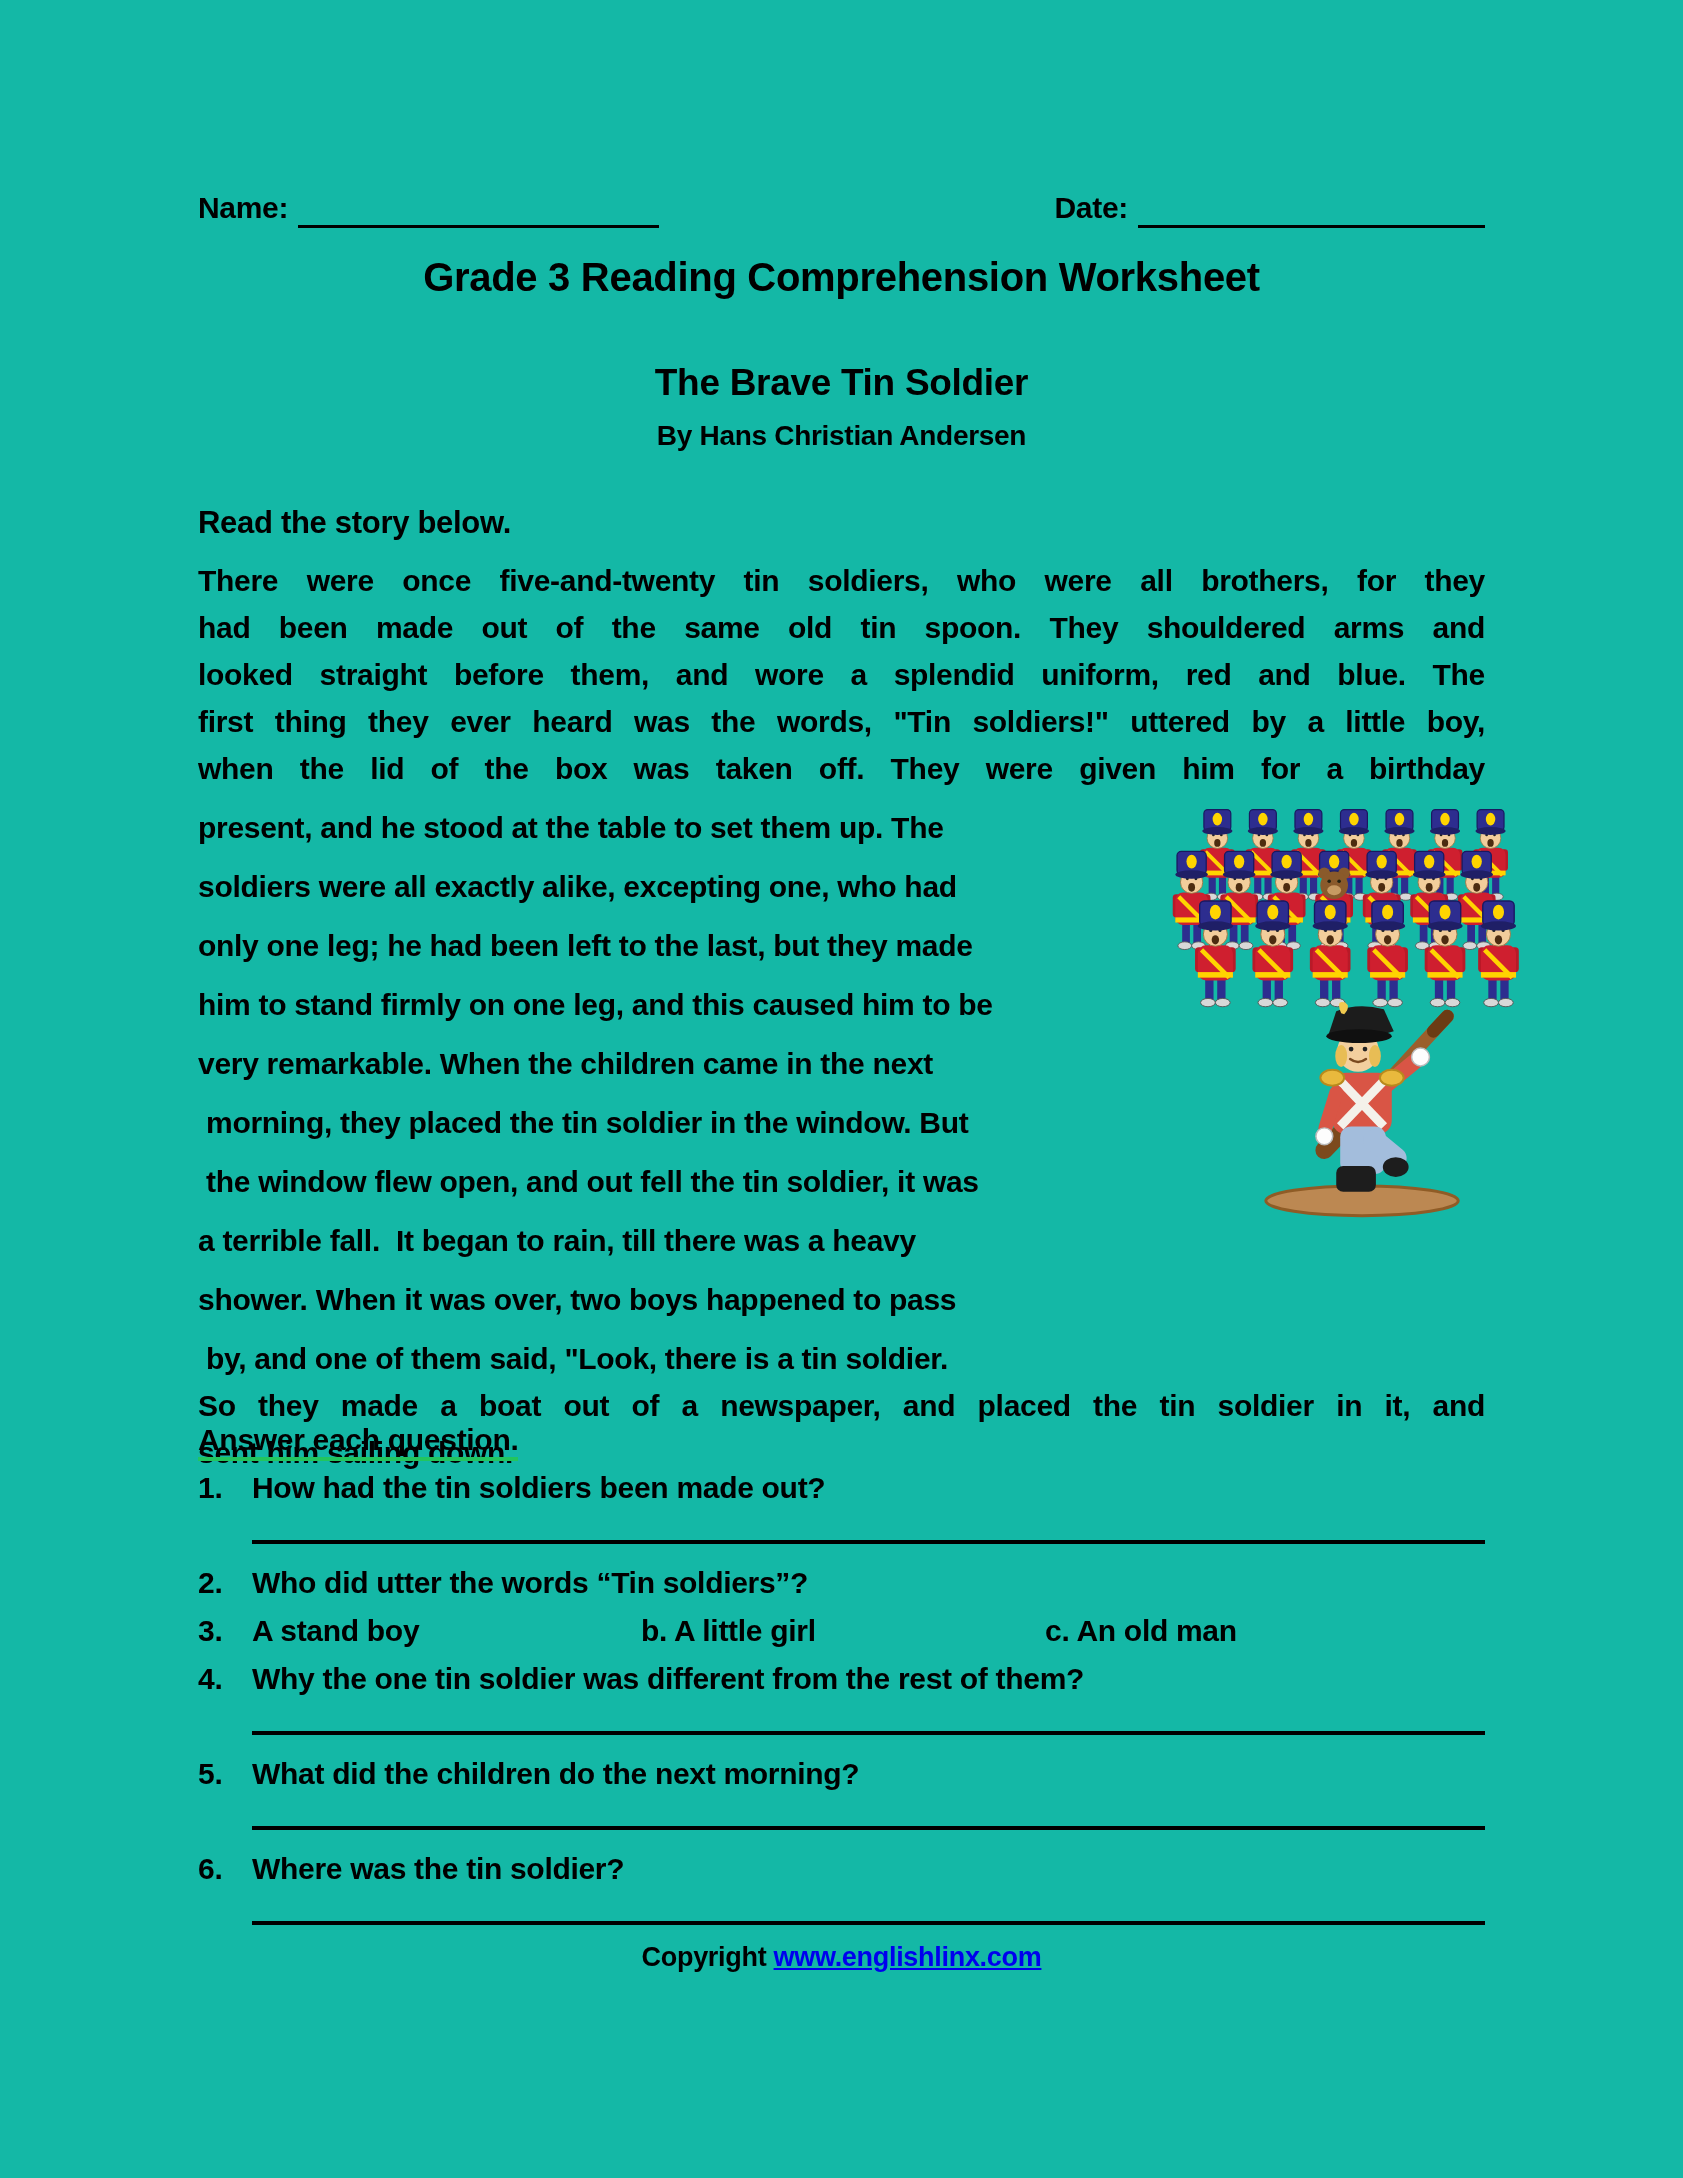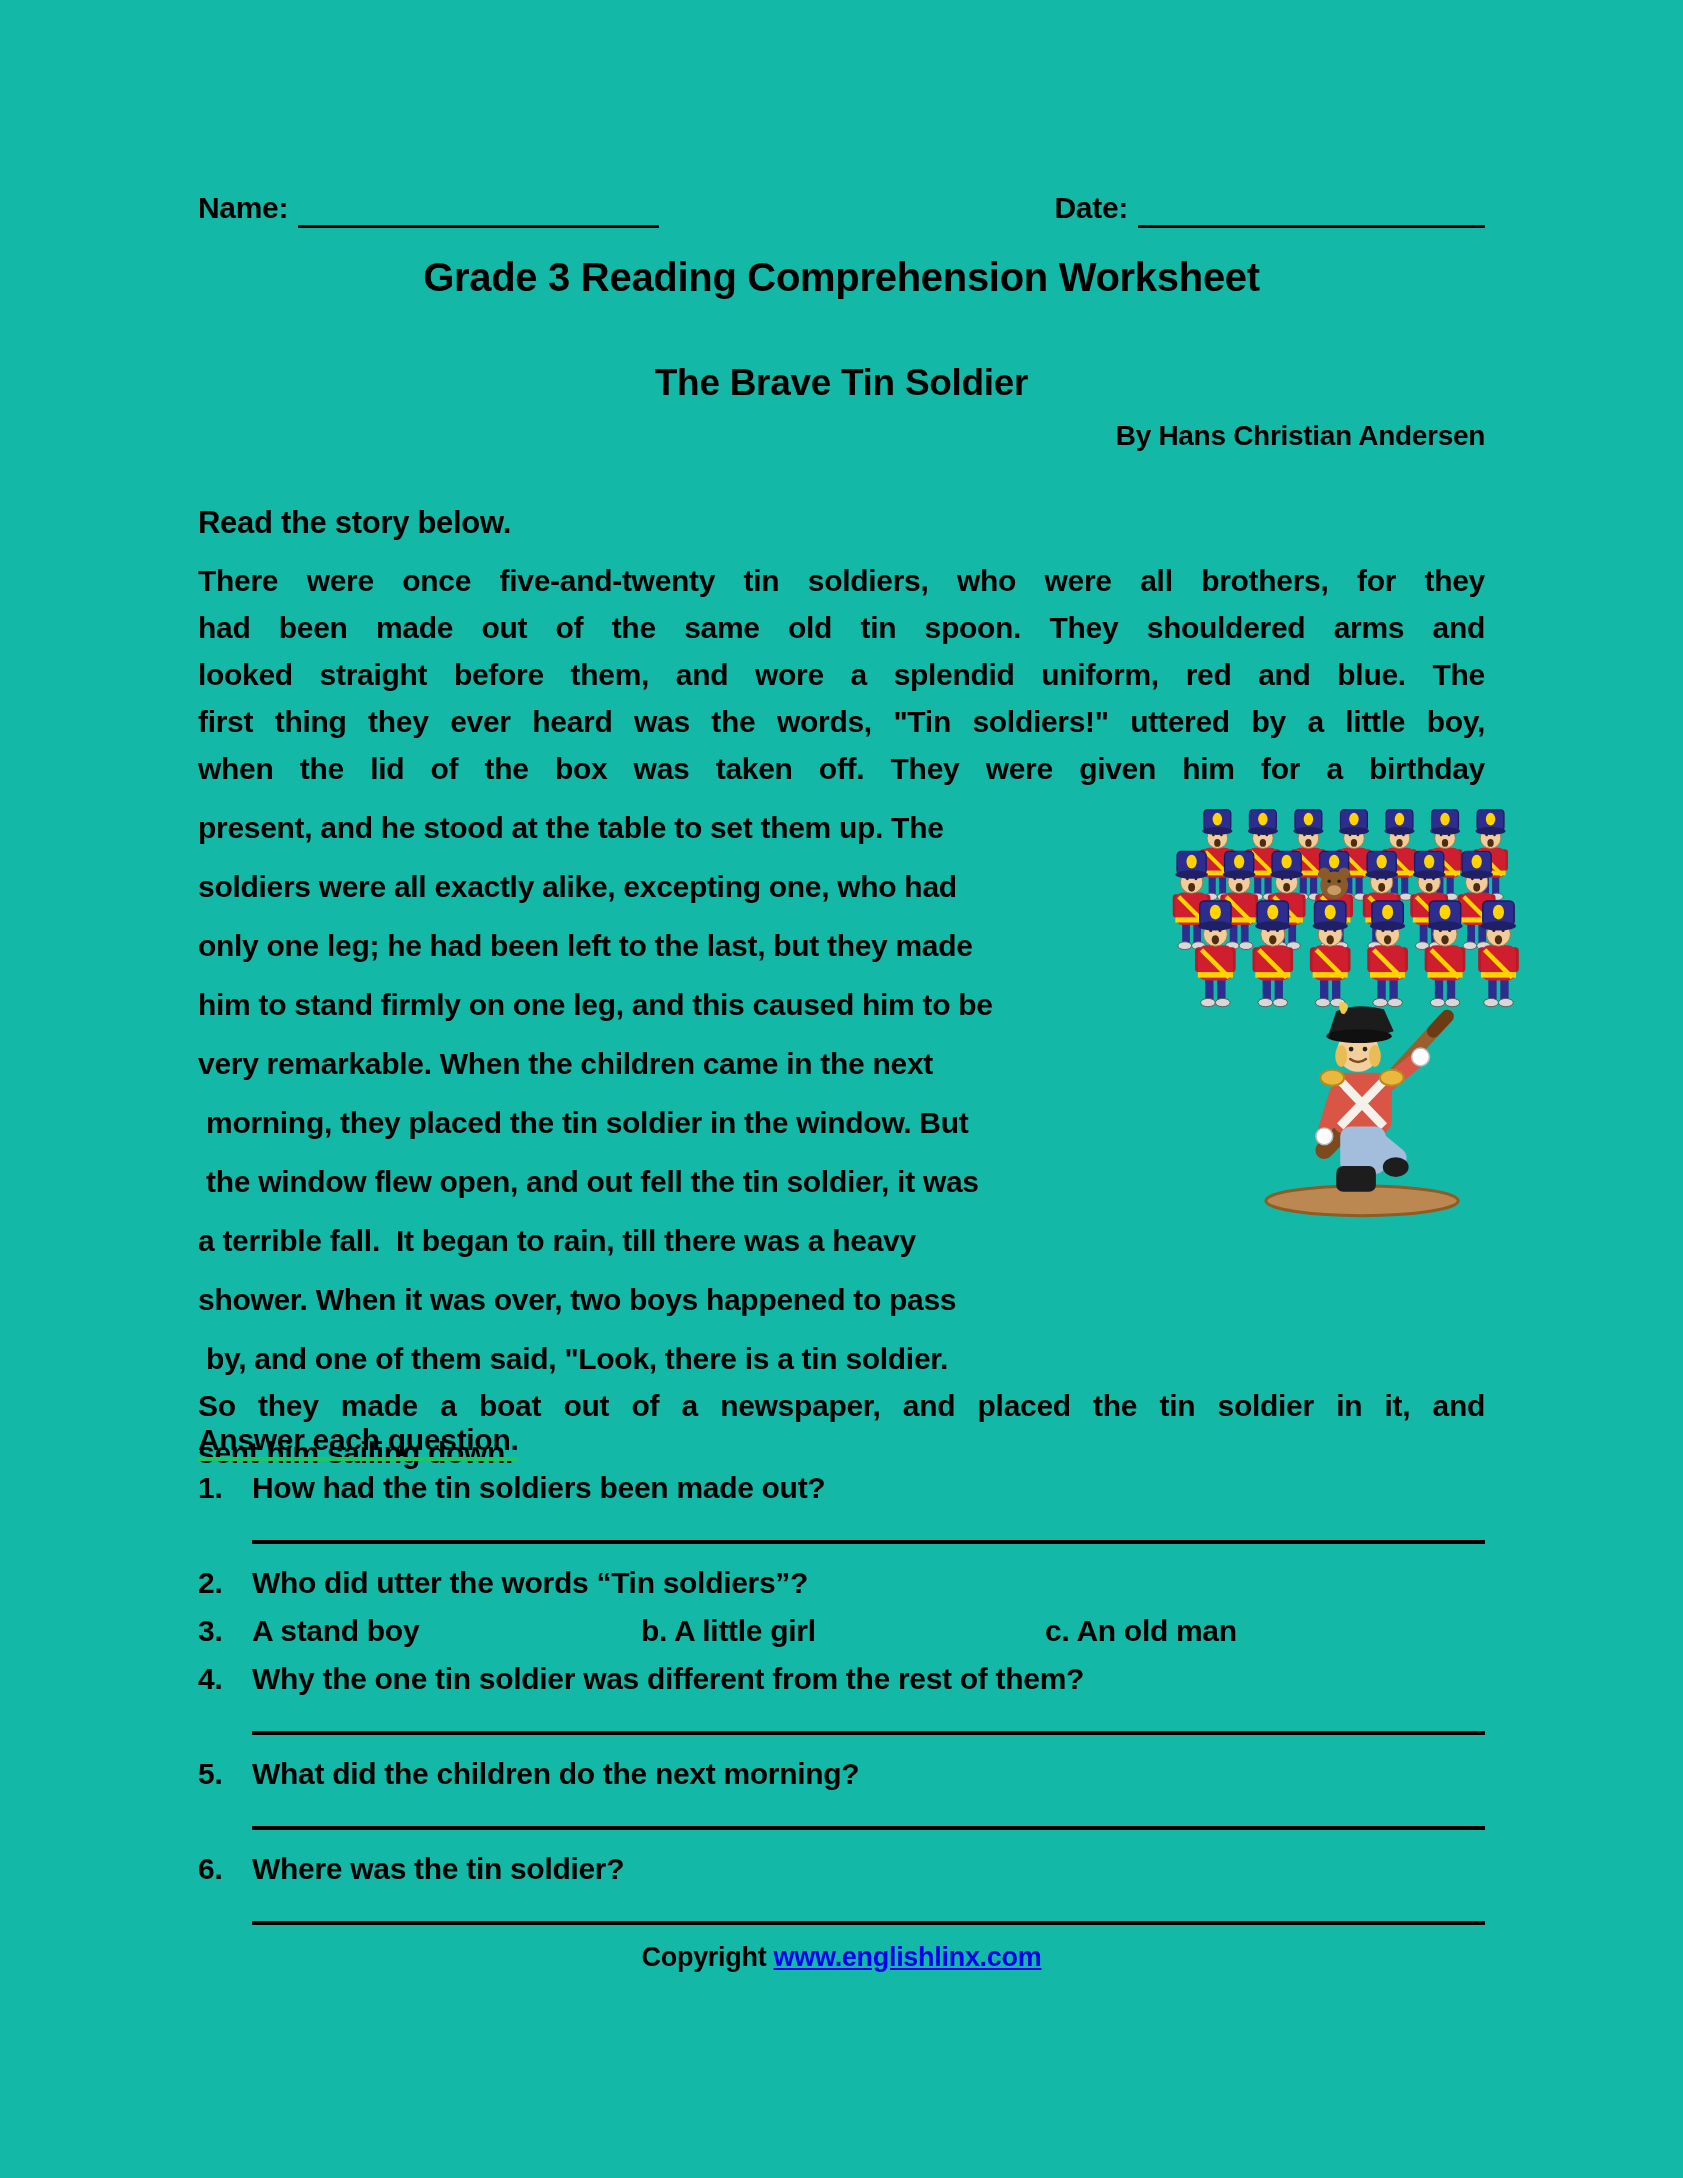--- a/index.html
+++ b/index.html
@@ -12,21 +12,21 @@
   
   .hdr{top:188px;left:198px;width:1287px;display:flex;justify-content:space-between;font-size:30px;}
   .hdr .fld{display:flex;align-items:flex-end;}
   .hdr .lbl{margin-right:10px;line-height:40px;}
   .blank{display:inline-block;border-bottom:3px solid #000;height:36px;}
   .blank.name{width:361px;}
   .blank.date{width:347px;}
   
   .title{top:255px;left:198px;width:1287px;text-align:center;font-size:40px;}
   .story-title{top:362px;left:198px;width:1287px;text-align:center;font-size:37px;}
-  .byline{top:420px;left:198px;width:1287px;text-align:right;font-size:28px;}
+  .byline{top:420px;left:198px;width:1287px;text-align:center;font-size:28px;}
   .instruction{top:505px;left:198px;width:1287px;font-size:31px;}
   
   .story{top:557px;left:198px;width:1287px;font-size:30px;}
   .s-line{line-height:47px;}
   .j{text-align:justify;text-align-last:justify;}
   .w{padding-right:356px;white-space:pre;margin-top:12px;}
   
   .img-group{top:808px;left:1154px;width:391px;height:203px;}
   .img-soldier{top:1000px;left:1245px;width:238px;height:226px;}
   

